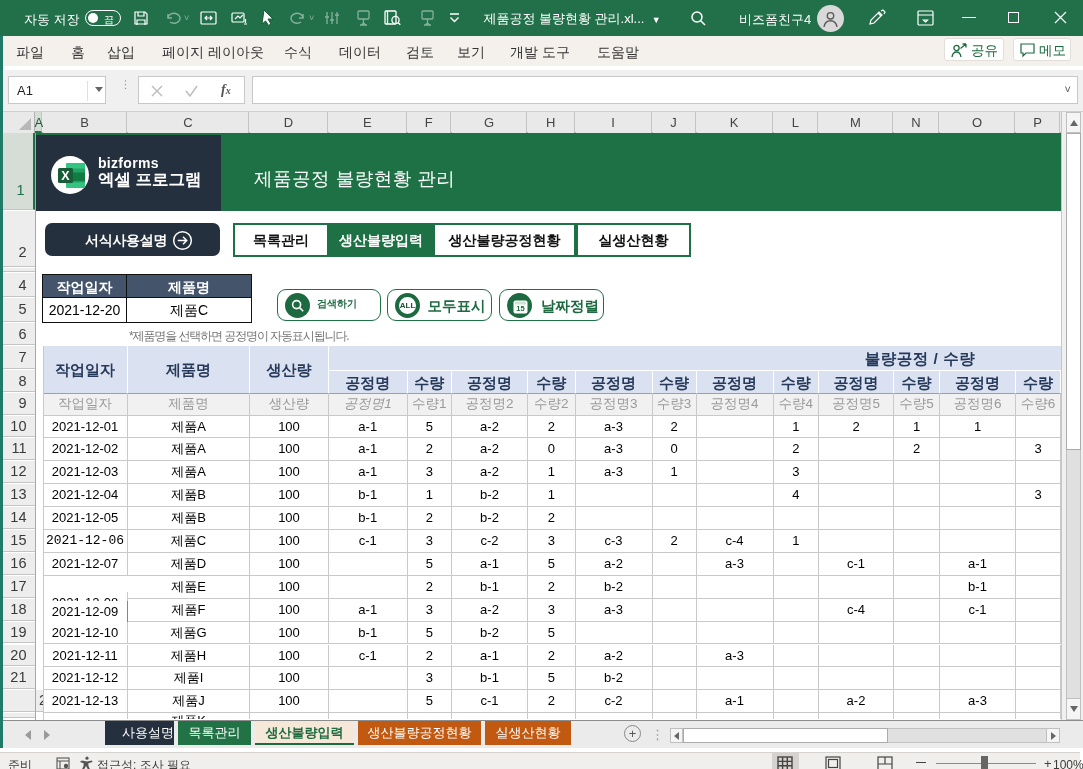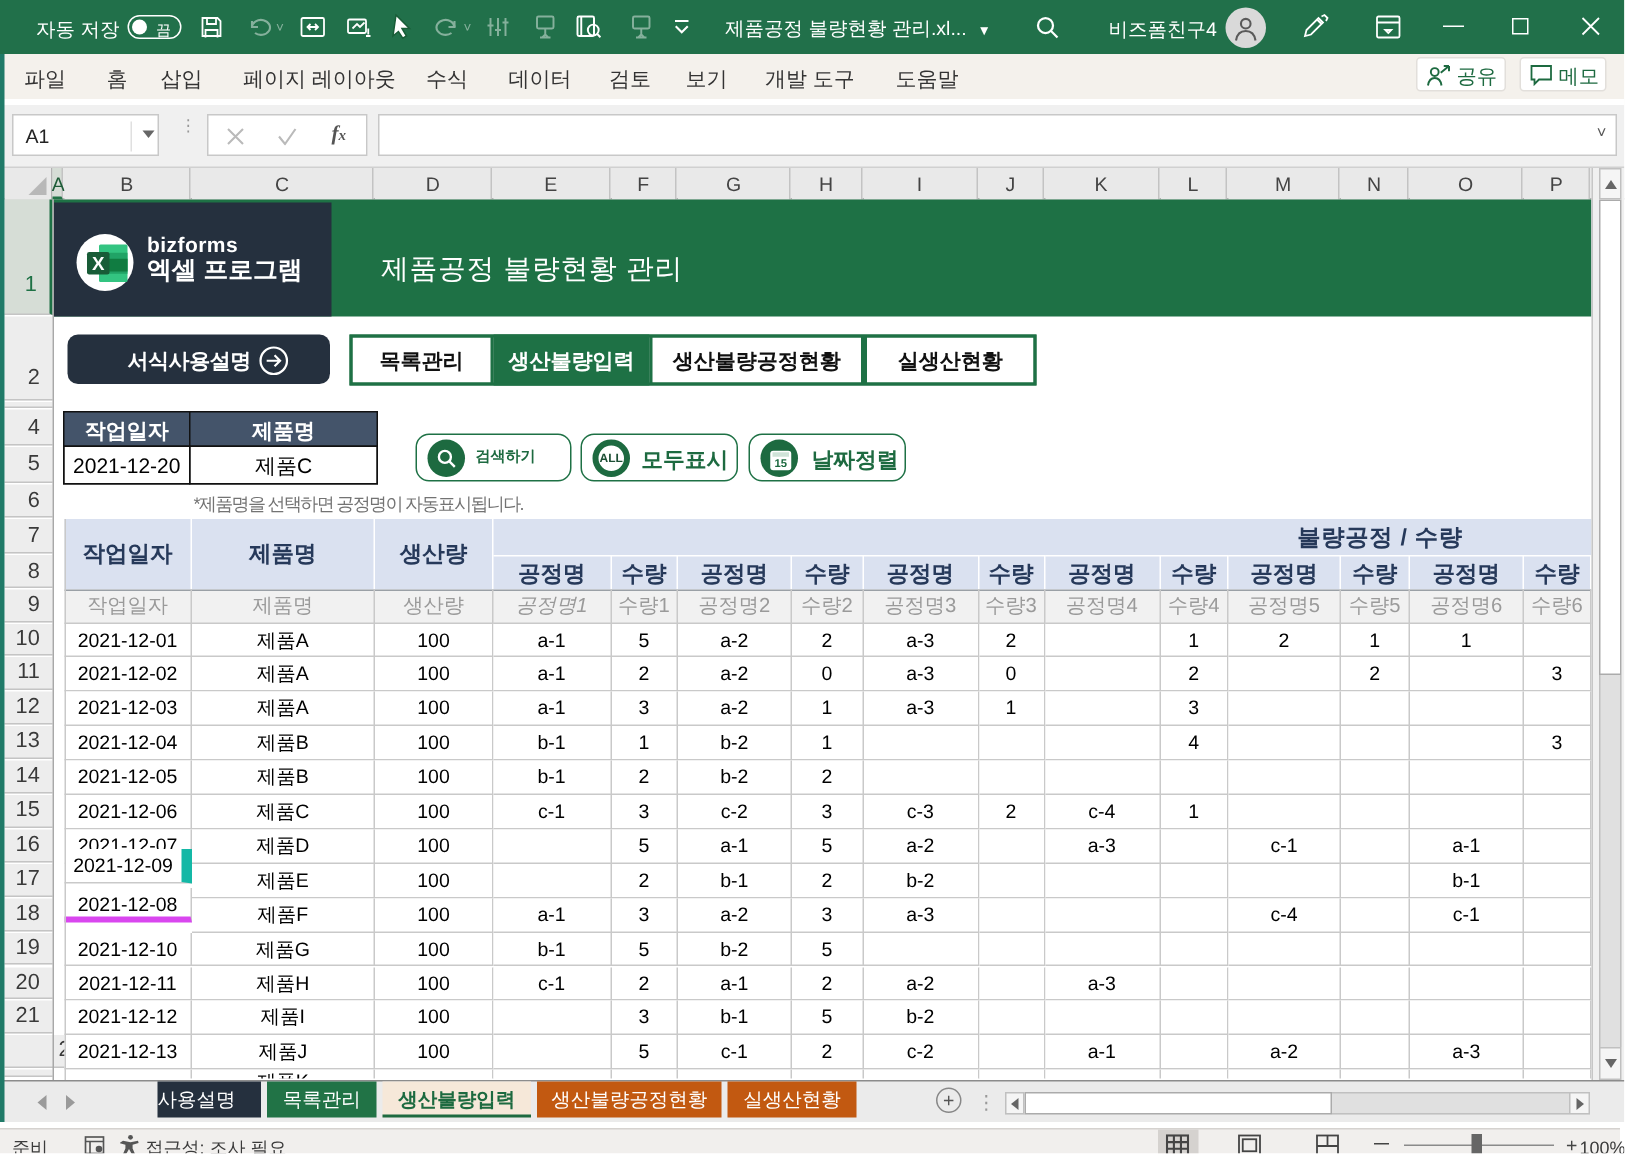--- a/index.html
+++ b/index.html
@@ -364,21 +364,21 @@
 <div class="abs dc" style="left:452px;top:507.1px;width:76px;height:22.9px;line-height:22.9px;border-right:1px solid #c9c9c9;border-bottom:1px solid #c9c9c9;">b-2</div>
 <div class="abs dc" style="left:528px;top:507.1px;width:47.5px;height:22.9px;line-height:22.9px;border-right:1px solid #c9c9c9;border-bottom:1px solid #c9c9c9;">2</div>
 <div class="abs dc" style="left:575.5px;top:507.1px;width:77.0px;height:22.9px;line-height:22.9px;border-right:1px solid #c9c9c9;border-bottom:1px solid #c9c9c9;"></div>
 <div class="abs dc" style="left:652.5px;top:507.1px;width:44.0px;height:22.9px;line-height:22.9px;border-right:1px solid #c9c9c9;border-bottom:1px solid #c9c9c9;"></div>
 <div class="abs dc" style="left:696.5px;top:507.1px;width:77.0px;height:22.9px;line-height:22.9px;border-right:1px solid #c9c9c9;border-bottom:1px solid #c9c9c9;"></div>
 <div class="abs dc" style="left:773.5px;top:507.1px;width:45.5px;height:22.9px;line-height:22.9px;border-right:1px solid #c9c9c9;border-bottom:1px solid #c9c9c9;"></div>
 <div class="abs dc" style="left:819px;top:507.1px;width:75px;height:22.9px;line-height:22.9px;border-right:1px solid #c9c9c9;border-bottom:1px solid #c9c9c9;"></div>
 <div class="abs dc" style="left:894px;top:507.1px;width:46px;height:22.9px;line-height:22.9px;border-right:1px solid #c9c9c9;border-bottom:1px solid #c9c9c9;"></div>
 <div class="abs dc" style="left:940px;top:507.1px;width:76px;height:22.9px;line-height:22.9px;border-right:1px solid #c9c9c9;border-bottom:1px solid #c9c9c9;"></div>
 <div class="abs dc" style="left:1016px;top:507.1px;width:45px;height:22.9px;line-height:22.9px;border-right:1px solid #c9c9c9;border-bottom:1px solid #c9c9c9;"></div>
-<div class="abs dc" style="left:43px;top:530.0px;width:85px;height:22.9px;line-height:22.9px;border-right:1px solid #c9c9c9;border-bottom:1px solid #c9c9c9;">2021-12-06</div>
+<div class="abs dc" style="left:43px;top:530.0px;width:85px;height:22.9px;line-height:22.9px;border-right:1px solid #c9c9c9;border-bottom:1px solid #c9c9c9;font-family:Liberation Mono, monospace;">2021-12-06</div>
 <div class="abs dc" style="left:128px;top:530.0px;width:122px;height:22.9px;line-height:22.9px;border-right:1px solid #c9c9c9;border-bottom:1px solid #c9c9c9;">제품C</div>
 <div class="abs dc" style="left:250px;top:530.0px;width:79px;height:22.9px;line-height:22.9px;border-right:1px solid #c9c9c9;border-bottom:1px solid #c9c9c9;">100</div>
 <div class="abs dc" style="left:329px;top:530.0px;width:78.5px;height:22.9px;line-height:22.9px;border-right:1px solid #c9c9c9;border-bottom:1px solid #c9c9c9;">c-1</div>
 <div class="abs dc" style="left:407.5px;top:530.0px;width:44.5px;height:22.9px;line-height:22.9px;border-right:1px solid #c9c9c9;border-bottom:1px solid #c9c9c9;">3</div>
 <div class="abs dc" style="left:452px;top:530.0px;width:76px;height:22.9px;line-height:22.9px;border-right:1px solid #c9c9c9;border-bottom:1px solid #c9c9c9;">c-2</div>
 <div class="abs dc" style="left:528px;top:530.0px;width:47.5px;height:22.9px;line-height:22.9px;border-right:1px solid #c9c9c9;border-bottom:1px solid #c9c9c9;">3</div>
 <div class="abs dc" style="left:575.5px;top:530.0px;width:77.0px;height:22.9px;line-height:22.9px;border-right:1px solid #c9c9c9;border-bottom:1px solid #c9c9c9;">c-3</div>
 <div class="abs dc" style="left:652.5px;top:530.0px;width:44.0px;height:22.9px;line-height:22.9px;border-right:1px solid #c9c9c9;border-bottom:1px solid #c9c9c9;">2</div>
 <div class="abs dc" style="left:696.5px;top:530.0px;width:77.0px;height:22.9px;line-height:22.9px;border-right:1px solid #c9c9c9;border-bottom:1px solid #c9c9c9;">c-4</div>
 <div class="abs dc" style="left:773.5px;top:530.0px;width:45.5px;height:22.9px;line-height:22.9px;border-right:1px solid #c9c9c9;border-bottom:1px solid #c9c9c9;">1</div>
@@ -409,21 +409,21 @@
 <div class="abs dc" style="left:452px;top:575.8px;width:76px;height:22.9px;line-height:22.9px;border-right:1px solid #c9c9c9;border-bottom:1px solid #c9c9c9;">b-1</div>
 <div class="abs dc" style="left:528px;top:575.8px;width:47.5px;height:22.9px;line-height:22.9px;border-right:1px solid #c9c9c9;border-bottom:1px solid #c9c9c9;">2</div>
 <div class="abs dc" style="left:575.5px;top:575.8px;width:77.0px;height:22.9px;line-height:22.9px;border-right:1px solid #c9c9c9;border-bottom:1px solid #c9c9c9;">b-2</div>
 <div class="abs dc" style="left:652.5px;top:575.8px;width:44.0px;height:22.9px;line-height:22.9px;border-right:1px solid #c9c9c9;border-bottom:1px solid #c9c9c9;"></div>
 <div class="abs dc" style="left:696.5px;top:575.8px;width:77.0px;height:22.9px;line-height:22.9px;border-right:1px solid #c9c9c9;border-bottom:1px solid #c9c9c9;"></div>
 <div class="abs dc" style="left:773.5px;top:575.8px;width:45.5px;height:22.9px;line-height:22.9px;border-right:1px solid #c9c9c9;border-bottom:1px solid #c9c9c9;"></div>
 <div class="abs dc" style="left:819px;top:575.8px;width:75px;height:22.9px;line-height:22.9px;border-right:1px solid #c9c9c9;border-bottom:1px solid #c9c9c9;"></div>
 <div class="abs dc" style="left:894px;top:575.8px;width:46px;height:22.9px;line-height:22.9px;border-right:1px solid #c9c9c9;border-bottom:1px solid #c9c9c9;"></div>
 <div class="abs dc" style="left:940px;top:575.8px;width:76px;height:22.9px;line-height:22.9px;border-right:1px solid #c9c9c9;border-bottom:1px solid #c9c9c9;">b-1</div>
 <div class="abs dc" style="left:1016px;top:575.8px;width:45px;height:22.9px;line-height:22.9px;border-right:1px solid #c9c9c9;border-bottom:1px solid #c9c9c9;"></div>
-<div class="abs dc" style="left:43px;top:566px;width:85px;height:22.9px;line-height:22.9px;border-right:7px solid #14b8a6;border-bottom:1px solid #c9c9c9;">2021-12-09</div>
+<div class="abs dc" style="left:43px;top:601px;width:85px;height:22.9px;line-height:22.9px;border-right:1px solid #14b8a6;border-bottom:1px solid #c9c9c9;">2021-12-09</div>
 <div class="abs dc" style="left:128px;top:598.7px;width:122px;height:22.9px;line-height:22.9px;border-right:1px solid #c9c9c9;border-bottom:1px solid #c9c9c9;">제품F</div>
 <div class="abs dc" style="left:250px;top:598.7px;width:79px;height:22.9px;line-height:22.9px;border-right:1px solid #c9c9c9;border-bottom:1px solid #c9c9c9;">100</div>
 <div class="abs dc" style="left:329px;top:598.7px;width:78.5px;height:22.9px;line-height:22.9px;border-right:1px solid #c9c9c9;border-bottom:1px solid #c9c9c9;">a-1</div>
 <div class="abs dc" style="left:407.5px;top:598.7px;width:44.5px;height:22.9px;line-height:22.9px;border-right:1px solid #c9c9c9;border-bottom:1px solid #c9c9c9;">3</div>
 <div class="abs dc" style="left:452px;top:598.7px;width:76px;height:22.9px;line-height:22.9px;border-right:1px solid #c9c9c9;border-bottom:1px solid #c9c9c9;">a-2</div>
 <div class="abs dc" style="left:528px;top:598.7px;width:47.5px;height:22.9px;line-height:22.9px;border-right:1px solid #c9c9c9;border-bottom:1px solid #c9c9c9;">3</div>
 <div class="abs dc" style="left:575.5px;top:598.7px;width:77.0px;height:22.9px;line-height:22.9px;border-right:1px solid #c9c9c9;border-bottom:1px solid #c9c9c9;">a-3</div>
 <div class="abs dc" style="left:652.5px;top:598.7px;width:44.0px;height:22.9px;line-height:22.9px;border-right:1px solid #c9c9c9;border-bottom:1px solid #c9c9c9;"></div>
 <div class="abs dc" style="left:696.5px;top:598.7px;width:77.0px;height:22.9px;line-height:22.9px;border-right:1px solid #c9c9c9;border-bottom:1px solid #c9c9c9;"></div>
 <div class="abs dc" style="left:773.5px;top:598.7px;width:45.5px;height:22.9px;line-height:22.9px;border-right:1px solid #c9c9c9;border-bottom:1px solid #c9c9c9;"></div>
@@ -516,21 +516,21 @@
 </div>
 <div class="abs" style="left:1066px;top:133px;width:14.5px;height:317px;background:#fff;border:1px solid #ababab;"></div>
 <div class="abs" style="left:1066px;top:450px;width:14.5px;height:248px;background:#e0e0e0;border-left:1px solid #c0c0c0;border-right:1px solid #c0c0c0;"></div>
 <div class="abs" style="left:1066px;top:698px;width:14.5px;height:21.5px;background:#f5f5f5;border:1px solid #c0c0c0;">
   <div class="abs" style="left:3px;top:7px;border-left:4px solid transparent;border-right:4px solid transparent;border-top:6px solid #666;"></div>
 </div>
 
 <div class="abs" style="left:0;top:719.5px;width:1083px;height:28.5px;background:#ebebeb;border-top:1px solid #8c8c8c;">
   <div class="abs" style="left:25px;top:9px;border-top:5px solid transparent;border-bottom:5px solid transparent;border-right:6px solid #9a9a9a;"></div>
   <div class="abs" style="left:44px;top:9px;border-top:5px solid transparent;border-bottom:5px solid transparent;border-left:6px solid #9a9a9a;"></div>
-  <div class="abs" style="left:105px;top:0.5px;width:69px;height:24px;background:#25303e;color:#fff;font-size:13px;text-align:left;line-height:24px;">사용설명</div>
+  <div class="abs" style="left:105px;top:0.5px;width:69px;height:24px;background:#25303e;color:#fff;font-size:13px;text-align:right;line-height:24px;">사용설명</div>
   <div class="abs" style="left:178px;top:0.5px;width:73px;height:24px;background:#217346;color:#fff;font-size:13px;text-align:center;line-height:24px;">목록관리</div>
   <div class="abs" style="left:255px;top:0.5px;width:99px;height:24px;background:#f6e8d9;color:#1d6a40;font-weight:bold;font-size:13px;text-align:center;line-height:24px;border-bottom:2.5px solid #1d6a40;">생산불량입력</div>
   <div class="abs" style="left:358px;top:0.5px;width:123px;height:24px;background:#c25911;color:#fff;font-size:13px;text-align:center;line-height:24px;">생산불량공정현황</div>
   <div class="abs" style="left:485px;top:0.5px;width:86px;height:24px;background:#c25911;color:#fff;font-size:13px;text-align:center;line-height:24px;">실생산현황</div>
   <div class="abs" style="left:624px;top:4.5px;width:17px;height:17px;border:1px solid #888;border-radius:50%;color:#555;font-size:13px;text-align:center;line-height:16px;">+</div>
   <div class="abs" style="left:651px;top:6px;color:#999;font-size:13px;line-height:15px;">⋮</div>
 
   <div class="abs" style="left:669.5px;top:7.5px;width:390px;height:14.5px;background:#e0e0e0;border:1px solid #c0c0c0;"></div>
   <div class="abs" style="left:669.5px;top:7.5px;width:13px;height:14.5px;background:#f5f5f5;border:1px solid #c0c0c0;">
     <div class="abs" style="left:3px;top:3px;border-top:4px solid transparent;border-bottom:4px solid transparent;border-right:5px solid #666;"></div>

